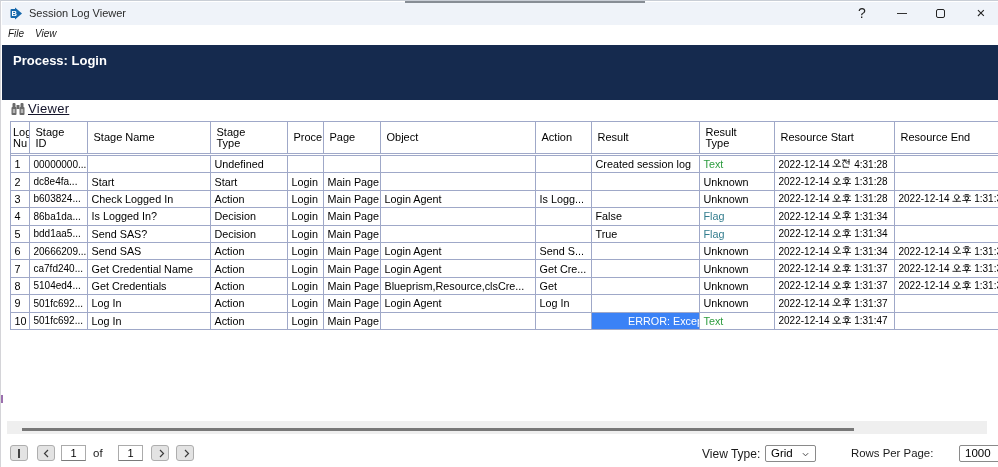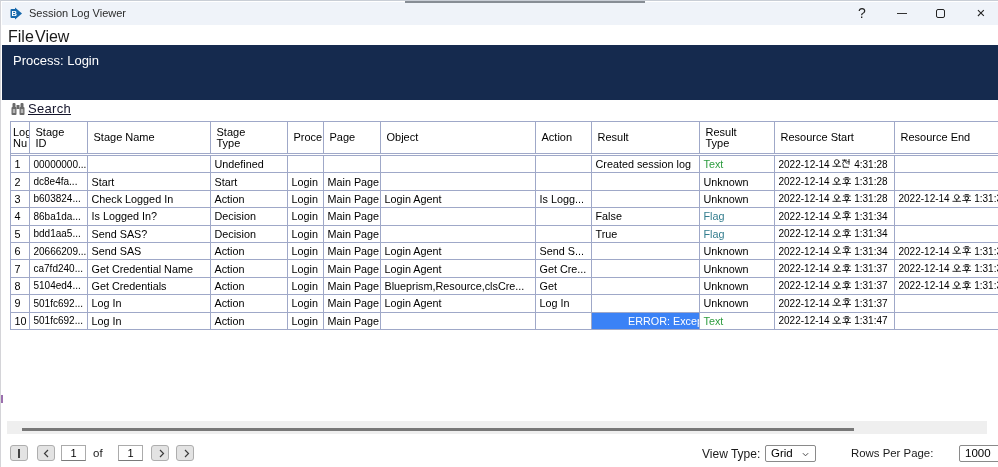--- a/index.html
+++ b/index.html
@@ -10,25 +10,25 @@
   .abs { position:absolute; }
 
   
   #titlebar { left:1px; top:1px; width:997px; height:23px; background:#eff3f9; }
   #title-text { left:28px; top:6px; font-size:11px; color:#2b2b2b; }
   .winbtn { top:4px; width:16px; height:16px; font-size:14px; color:#222;
     text-align:center; line-height:16px; }
 
   
   #menubar { left:1px; top:24px; width:997px; height:20px; background:#fff; }
-  .menuitem { top:3px; font-size:16px; color:#1a1a1a; }
+  .menuitem { top:3px; font-size:10px; color:#1a1a1a;font-style:italic; }
 
   
   #navy { left:1px; top:44px; width:997px; height:55px; background:#152a4e; }
-  .navytext { color:#fff; font-size:13px; left:12px; }
+  .navytext { color:#fff; font-size:13px; left:12px;font-weight:bold; }
   #searchlink { left:27px; top:100px; font-size:13px; letter-spacing:0.3px; color:#14142a;
     text-decoration:underline; }
 
   
   #gridwrap { left:9px; top:120px; width:989px; height:210px; overflow:hidden; }
   table { border-collapse:collapse; table-layout:fixed; width:1100px; }
   th, td { border-right:1px solid #9fa8c8; border-bottom:1px solid #9fa8c8;
     font-weight:normal; text-align:left; white-space:nowrap; overflow:hidden;
     padding:0 0 0 3.5px; font-size:10.8px; color:#000; vertical-align:middle; }
   table { border-left:1px solid #9fa8c8; border-top:1px solid #9fa8c8; }
@@ -109,21 +109,21 @@
     <g fill="#6a6a6a">
       <rect x="1" y="12" width="10" height="16" rx="2"></rect>
       <rect x="17" y="12" width="10" height="16" rx="2"></rect>
       <rect x="3" y="4" width="6" height="10" rx="2"></rect>
       <rect x="19" y="4" width="6" height="10" rx="2"></rect>
       <rect x="11" y="8" width="6" height="8"></rect>
     </g>
     <rect x="3.5" y="16" width="5" height="8" fill="#fff" opacity="0.5"></rect>
     <rect x="19.5" y="16" width="5" height="8" fill="#fff" opacity="0.5"></rect>
   </svg>
-  <div class="abs" id="searchlink">Search</div>
+  <div class="abs" id="searchlink">Viewer</div>
 
   <div class="abs" id="gridwrap">
     <table>
       <colgroup>
         <col style="width:19px">
           <col style="width:58px">
           <col style="width:123px">
         <col style="width:77px">
           <col style="width:36px">
           <col style="width:57px">

